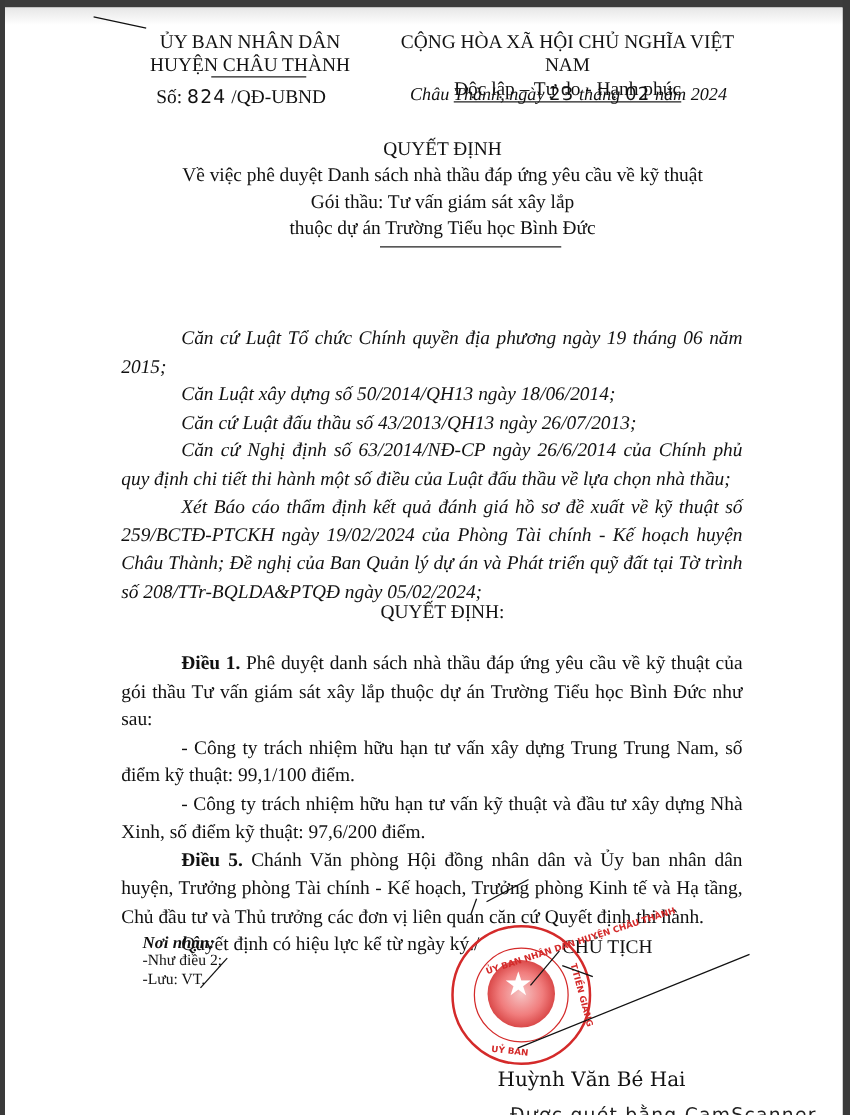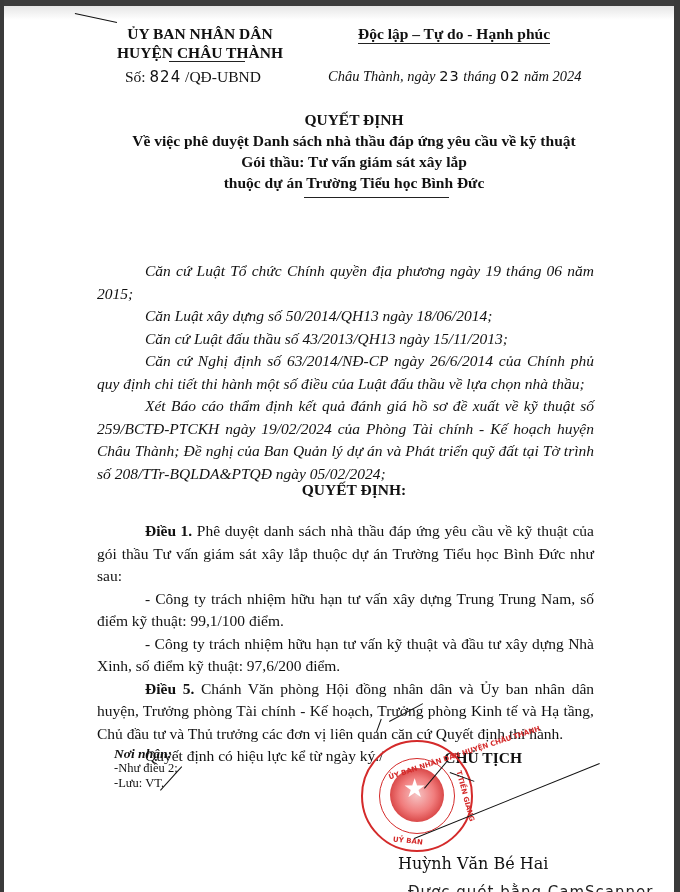--- a/index.html
+++ b/index.html
@@ -11,21 +11,21 @@
   }
   .topbar { position:absolute; left:0; top:0; width:680px; height:6px; background:#3c3c3c; }
   .leftbar { position:absolute; left:0; top:0; width:4px; height:892px; background:#3a3a3a; }
   .rightbar { position:absolute; right:0; top:0; width:6px; height:892px; background:#3a3a3a; }
   .page {
     position:absolute; left:4px; top:6px; width:670px; height:886px;
     background:#ffffff;
     background-image: linear-gradient(#e6e6e6, #ffffff 14px);
   }
   .abs { position:absolute; }
-  .hdr { font-weight:bold; font-size:15.5px; text-align:center; line-height:19px; }
+  .hdr { font-weight:normal; font-size:15.5px; text-align:center; line-height:19px; }
   .ul { border-bottom:1.3px solid #222; }
   .para { position:absolute; left:93px; width:497px; font-size:15.5px; line-height:22.5px; text-align:justify; }
   .ital { font-style:italic; }
   .ind { text-indent:48px; }
   .hand { font-family:"DejaVu Sans", sans-serif; font-style:normal; letter-spacing:1px; }
   .line { position:absolute; height:0; border-top:1.4px solid #111; transform-origin:0 0; }
   .stamp {
     position:absolute; left:357px; top:734px; width:112px; height:112px; border-radius:50%;
     border:2.5px solid #d42a2a; box-sizing:border-box;
   }
@@ -58,20 +58,21 @@
     <div>HUYỆN CHÂU THÀNH</div>
   </div>
   <div class="abs" style="left:165px;top:55px;width:76px;border-top:1.3px solid #222;"></div>
   <div class="abs" style="left:121px;top:62px;font-size:15.5px;white-space:nowrap;">
     <span>Số:</span>
     <span class="hand" style="font-size:15px;text-align:center;">824</span>
     <span>/QĐ-UBND</span>
   </div>
 
   <div class="abs hdr" style="left:300px;top:18px;width:300px;">
+    <div>CỘNG HÒA XÃ HỘI CHỦ NGHĨA VIỆT NAM</div>
     <div style="display:inline-block;text-align:center;" class="ul">Độc lập – Tự do - Hạnh phúc</div>
   </div>
   <div class="abs ital" style="left:324px;top:62px;font-size:14.5px;white-space:nowrap;">
     <span>Châu Thành, ngày</span>
     <span class="hand">23</span>
     <span>tháng</span>
     <span class="hand">02</span>
     <span>năm 2024</span>
   </div>
 
@@ -80,21 +81,21 @@
     <div>Về việc phê duyệt Danh sách nhà thầu đáp ứng yêu cầu về kỹ thuật</div>
     <div>Gói thầu: Tư vấn giám sát xây lắp</div>
     <div>thuộc dự án Trường Tiểu học Bình Đức</div>
   </div>
   <div class="abs" style="left:300px;top:191px;width:145px;border-top:1.3px solid #222;"></div>
 
 
   <div class="para ital" style="top:254px;font-style:italic;">
     <div class="ind">Căn cứ Luật Tổ chức Chính quyền địa phương ngày 19 tháng 06 năm 2015;</div>
     <div class="ind">Căn Luật xây dựng số 50/2014/QH13 ngày 18/06/2014;</div>
-    <div class="ind">Căn cứ Luật đấu thầu số 43/2013/QH13 ngày 15/11/2013;</div>
+    <div class="ind">Căn cứ Luật đấu thầu số 43/2013/QH13 ngày 26/07/2013;</div>
     <div class="ind">Căn cứ Nghị định số 63/2014/NĐ-CP ngày 26/6/2014 của Chính phủ quy định chi tiết thi hành một số điều của Luật đấu thầu về lựa chọn nhà thầu;</div>
     <div class="ind">Xét Báo cáo thẩm định kết quả đánh giá hồ sơ đề xuất về kỹ thuật số 259/BCTĐ-PTCKH ngày 19/02/2024 của Phòng Tài chính - Kế hoạch huyện Châu Thành; Đề nghị của Ban Quản lý dự án và Phát triển quỹ đất tại Tờ trình số 208/TTr-BQLDA&amp;PTQĐ ngày 05/02/2024;</div>
   </div>
 
   <div class="abs hdr" style="left:90px;top:474px;width:520px;">QUYẾT ĐỊNH:</div>
 
   <div class="para" style="top:514px;">
     <div class="ind"><b>Điều 1.</b> <span>Phê duyệt danh sách nhà thầu đáp ứng yêu cầu về kỹ thuật của gói thầu Tư vấn giám sát xây lắp thuộc dự án Trường Tiểu học Bình Đức như sau:</span></div>
     <div class="ind">- Công ty trách nhiệm hữu hạn tư vấn xây dựng Trung Trung Nam, số điểm kỹ thuật: 99,1/100 điểm.</div>
     <div class="ind">- Công ty trách nhiệm hữu hạn tư vấn kỹ thuật và đầu tư xây dựng Nhà Xinh, số điểm kỹ thuật: 97,6/200 điểm.</div>

